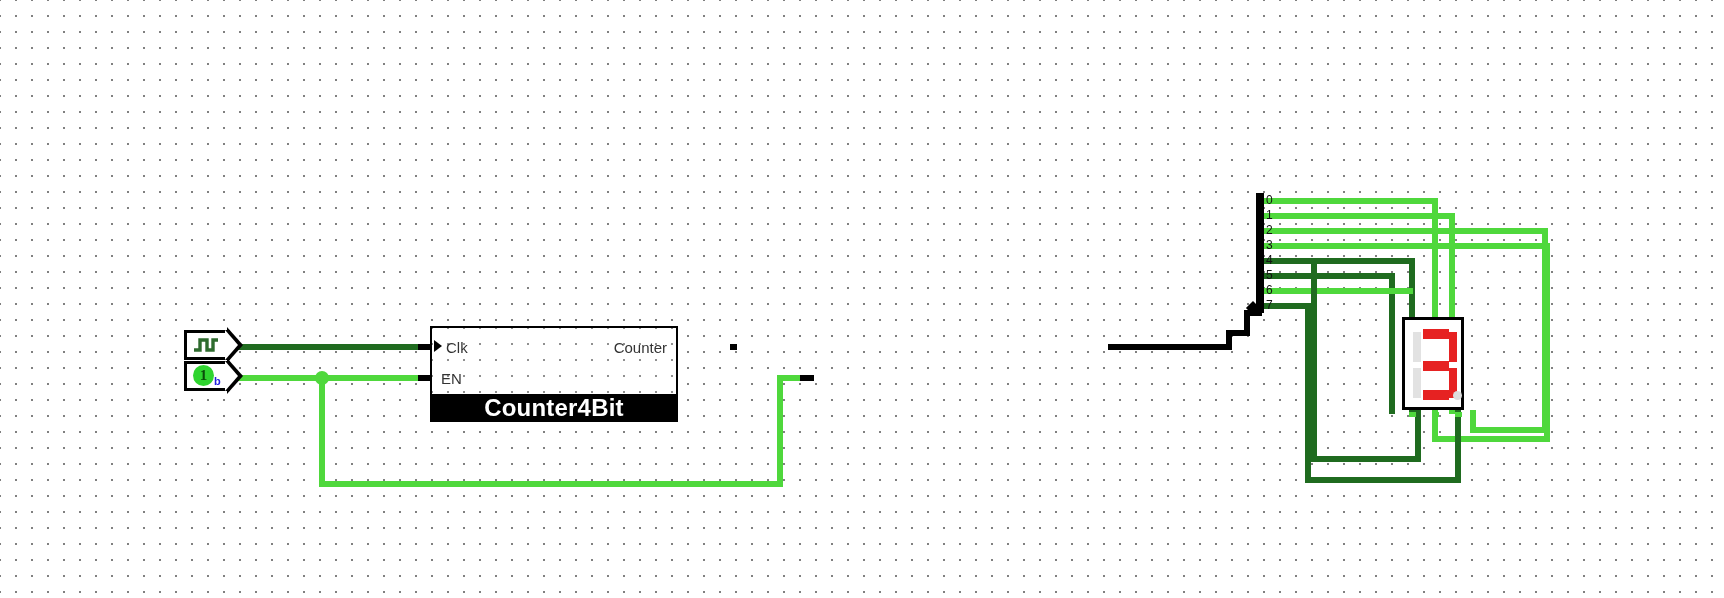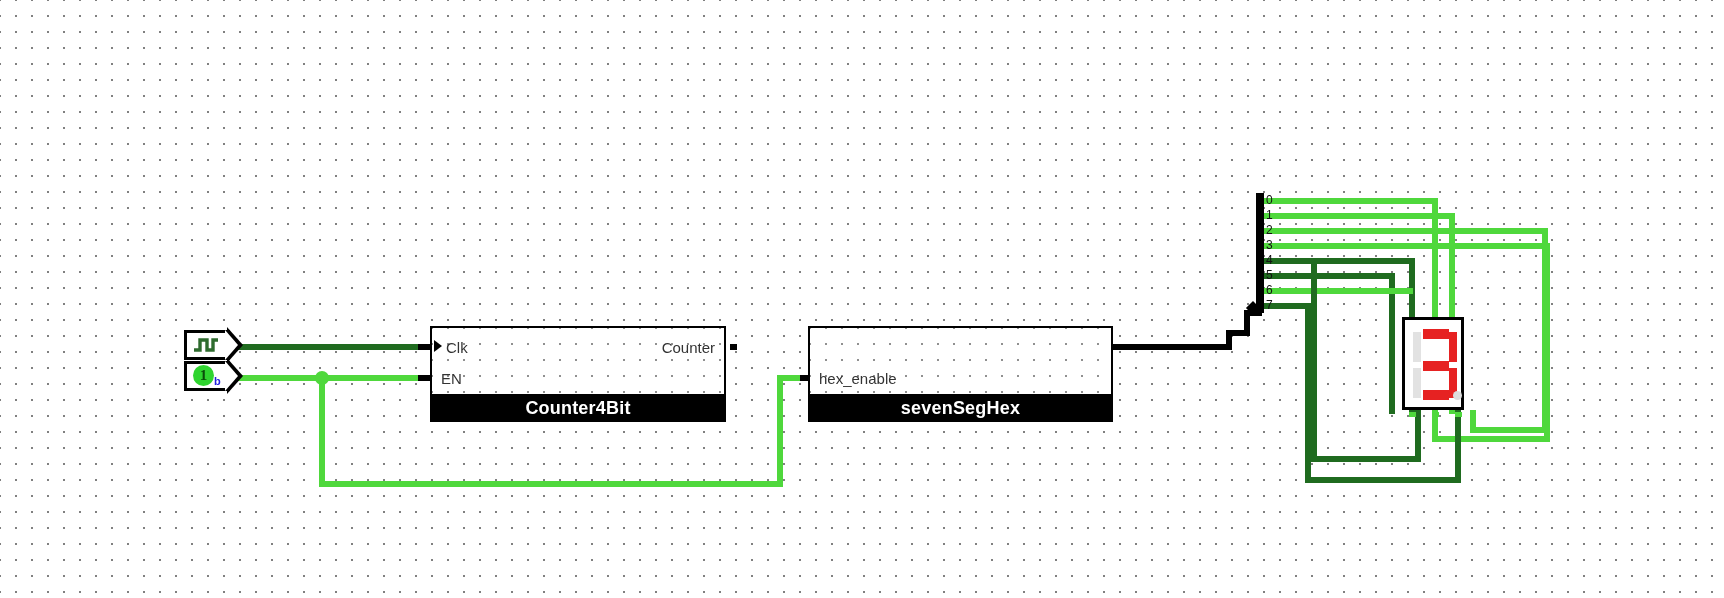--- a/index.html
+++ b/index.html
@@ -23,21 +23,21 @@
     background:#ffffff;
     border:2px solid #000000;
     box-sizing:border-box;
     background-image:radial-gradient(#909090 1.0px, transparent 1.1px);
     background-size:16px 16px;
     background-position:8px 8px;
   }
   .comp .title{
     position:absolute;left:-2px;right:-2px;bottom:-2px;
     height:28px;background:#000000;color:#ffffff;
-    font-weight:bold;font-size:18px;
+    font-weight:bold;font-size:24px;
     display:flex;align-items:center;justify-content:center;
     letter-spacing:.2px;
   }
   .portlbl{
     position:absolute;color:#333333;font-size:15px;
     white-space:nowrap;line-height:1;
   }
   .port-in{left:9px;}
   .port-out{right:9px;}
 
@@ -199,32 +199,28 @@
   </div>
 
   <div class="pin" style="left:184px;top:361px;">
     <div class="body"></div>
     <div class="nose"></div>
     <div class="nose-in"></div>
     <div class="valbadge">1</div>
     <div class="bitsub">b</div>
   </div>
 
-  <div class="comp" style="left:430px;top:326px;width:296px;height:96px;padding-left:24px;">
+  <div class="comp" style="left:430px;top:326px;width:248px;height:96px;padding-left:24px;">
     <div class="clk-tri" style="left:2px;top:12px;"></div>
     <div class="portlbl port-in" style="left:14px;top:12px;">Clk</div>
     <div class="portlbl port-in" style="left:9px;top:43px;">EN</div>
     <div class="portlbl port-out" style="right:9px;top:12px;text-align:right;">Counter</div>
     <div class="title">Counter4Bit</div>
   </div>
 
-  <div class="comp" style="left:808px;top:326px;width:305px;height:96px;">
-    <div class="portlbl port-in" style="left:9px;top:43px;">hex_enable</div>
-    <div class="title">sevenSegHex</div>
-  </div>
 
   <div id="sevenseg" style="left:1402px;top:317px;width:62px;height:93px;">
 
     <div class="seg off" style="left:8px;top:12px;width:8px;height:30px;"></div>
 
     <div class="seg on" style="left:18px;top:9px;width:26px;height:10px;"></div>
 
     <div class="seg on" style="left:44px;top:12px;width:8px;height:30px;"></div>
 
     <div class="seg on" style="left:18px;top:41px;width:26px;height:10px;"></div>

